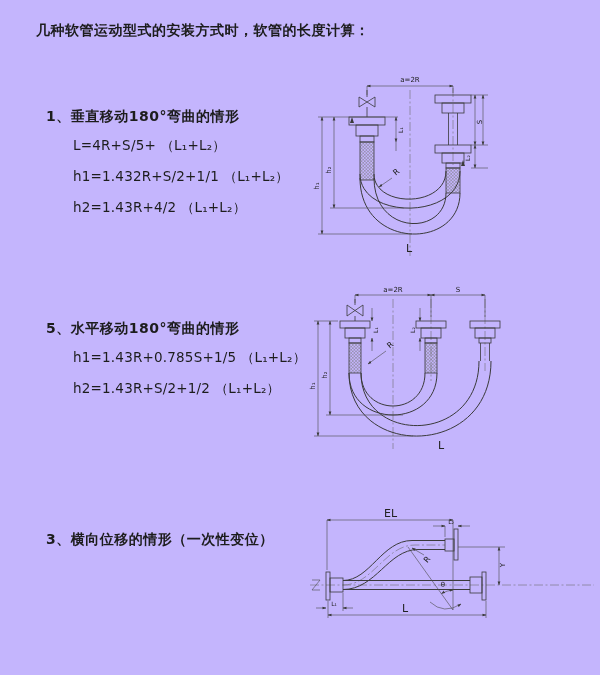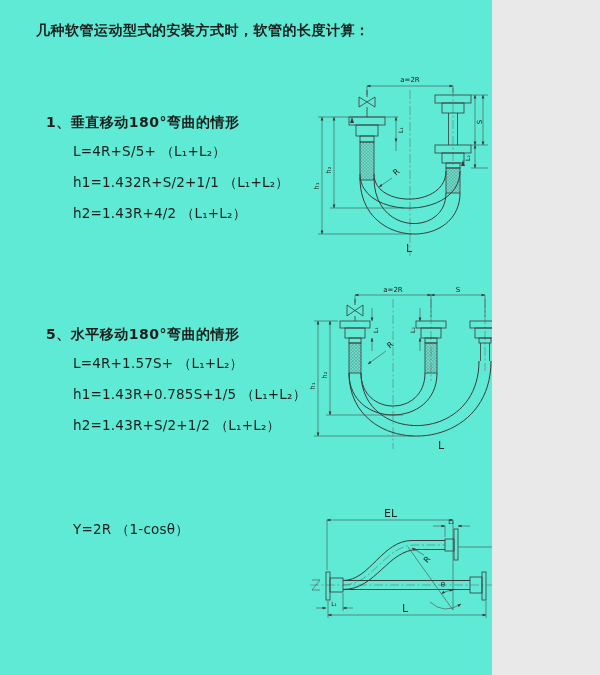--- a/index.html
+++ b/index.html
@@ -1,20 +1,20 @@
 <!DOCTYPE html>
 <html><head>
 <meta charset="utf-8">
 <style>
   html,body{margin:0;padding:0;background:#e9e9e9;}
-  .page{position:relative;width:492px;height:675px;background:#5eead4;overflow:hidden;
+  .page{position:relative;width:600px;height:675px;background:#c4b5fd;overflow:hidden;
         font-family:"DejaVu Sans","Liberation Sans",sans-serif;color:#1d1d1d;}
   .title{position:absolute;left:36px;top:22px;font-size:14px;font-weight:bold;letter-spacing:.5px;}
   .section{position:absolute;left:46px;width:270px;}
-  .sec-heading{font-size:14px;font-weight:bold;margin:16px 0 11px 0;letter-spacing:.5px;}
+  .sec-heading{font-size:14px;font-weight:bold;margin:10px 0 11px 0;letter-spacing:.5px;}
   .formula{font-size:13.5px;font-weight:500;margin:0 0 13px 27px;letter-spacing:.2px;white-space:nowrap;}
   svg{position:absolute;}
   .d{stroke:#3a3a3a;fill:none;stroke-width:1;}
   .dth{stroke:#3a3a3a;fill:none;stroke-width:.8;}
   .dim{stroke:#4a4a4a;fill:none;stroke-width:.6;}
   .cl{stroke:#666;fill:none;stroke-width:.55;stroke-dasharray:9 2.5 2 2.5;}
   .lbl{fill:#222;font-size:7px;font-family:"DejaVu Sans",sans-serif;}
   .lbl-s{fill:#222;font-size:6px;font-family:"DejaVu Sans",sans-serif;}
   .lbl-m{fill:#222;font-size:8px;font-family:"DejaVu Sans",sans-serif;}
   .lbl-big{fill:#222;font-size:11px;font-family:"DejaVu Sans",sans-serif;}
@@ -112,21 +112,20 @@
 
       <text class="lbl-m" transform="translate(86,104) rotate(-40)" text-anchor="middle">R</text>
       <line class="dim" x1="80" y1="108" x2="67" y2="117" marker-end="url(#a1)"></line>
 
       <text class="lbl-big" x="94" y="182">L</text>
     </g>
   </svg>
 
   <div class="section" style="top:310px;">
     <div class="sec-heading">5、水平移动180°弯曲的情形</div>
-    <div class="formula">L=4R+1.57S+ （L₁+L₂）</div>
     <div class="formula">h1=1.43R+0.785S+1/5 （L₁+L₂）</div>
     <div class="formula">h2=1.43R+S/2+1/2 （L₁+L₂）</div>
   </div>
 
   <svg style="left:308px;top:281px;" width="288" height="175" viewBox="0 0 288 175">
     <defs>
       <marker id="a2" viewBox="0 0 10 10" refX="9" refY="5" markerWidth="6.5" markerHeight="6.5" orient="auto-start-reverse">
         <path d="M0,1.5 L10,5 L0,8.5 z" fill="#3a3a3a"></path>
       </marker>
       <pattern id="hp2" width="3.2" height="3.2" patternUnits="userSpaceOnUse">
@@ -199,21 +198,21 @@
       <text class="lbl-s" transform="translate(107,49) rotate(-90)" text-anchor="middle">L₂</text>
 
       <text class="lbl-m" transform="translate(84,66) rotate(-40)" text-anchor="middle">R</text>
       <line class="dim" x1="78" y1="70" x2="60" y2="83" marker-end="url(#a2)"></line>
 
       <text class="lbl-big" x="130" y="168">L</text>
     </g>
   </svg>
 
   <div class="section" style="top:521px;">
-    <div class="formula">Y=2R （1-cosθ）</div>
+    <div class="sec-heading">3、横向位移的情形（一次性变位）</div>
   </div>
 
   <svg style="left:302px;top:503px;" width="298" height="148" viewBox="0 0 298 148">
     <defs>
       <marker id="a3" viewBox="0 0 10 10" refX="9" refY="5" markerWidth="6.5" markerHeight="6.5" orient="auto-start-reverse">
         <path d="M0,1.5 L10,5 L0,8.5 z" fill="#3a3a3a"></path>
       </marker>
     </defs>
 
     <g>

